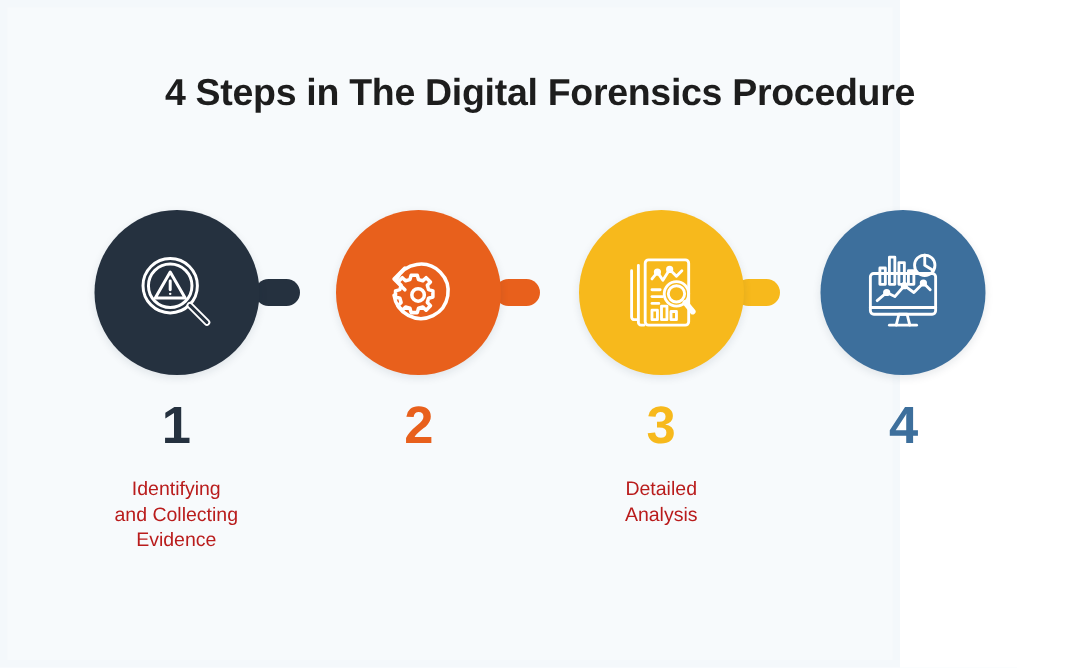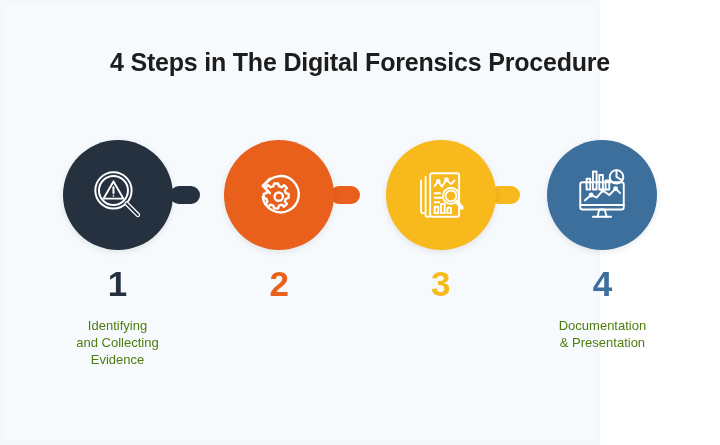--- a/index.html
+++ b/index.html
@@ -88,21 +88,21 @@
     margin-top: 16px;
     font-size: 35px;
     font-weight: bold;
     line-height: 1;
   }
 
   .caption {
     margin-top: 16px;
     font-size: 13px;
     line-height: 1.32;
-    color: #4d7c0f;
+    color: #b91c1c;
     text-align: center;
     width: 150px;
     white-space: pre-line;
   }
 
   
   .connector {
     position: absolute;
     top: 55px;
     margin-top: -9px;
@@ -188,20 +188,22 @@
             <rect x="25" y="45" width="4" height="7"></rect>
             <rect x="32" y="42" width="4" height="10"></rect>
             <rect x="39" y="46" width="4" height="6"></rect>
             <circle cx="43" cy="33" r="9"></circle>
             <circle cx="43" cy="33" r="6"></circle>
             <path d="M49.5 39.5 L55 46" stroke-width="4.2"></path>
           </svg>
         </span>
       </div>
       <div class="number" style="color: rgb(247, 185, 28);">3</div>
+      <div class="caption">Detailed
+Analysis</div>
     </div>
 
     <div class="step">
       <div class="circle" style="background: rgb(61, 111, 156);">
         <span>
           <svg viewBox="0 0 64 64" fill="none" stroke="#ffffff" stroke-width="2.1" stroke-linecap="round" stroke-linejoin="round">
             <rect x="8" y="18" width="48" height="30" rx="2.5"></rect>
             <line x1="8" y1="43" x2="56" y2="43"></line>
             <polyline points="27,56 29,48 35,48 37,56"></polyline>
             <line x1="22" y1="56" x2="42" y2="56"></line>
@@ -212,18 +214,16 @@
             <circle cx="48" cy="12" r="7.5"></circle>
             <path d="M48 12 L48 4.5 M48 12 L54.3 15.8"></path>
             <polyline points="13,38 20,32 26,35 33,27 40,32 47,25 52,30"></polyline>
             <circle cx="20" cy="32" r="1.6"></circle>
             <circle cx="33" cy="27" r="1.6"></circle>
             <circle cx="47" cy="25" r="1.6"></circle>
           </svg>
         </span>
       </div>
       <div class="number" style="color: rgb(61, 111, 156);">4</div>
-      <div class="caption">Documentation
-&amp; Presentation</div>
     </div>
 
   </div>
 </div>
 
 </body></html>

